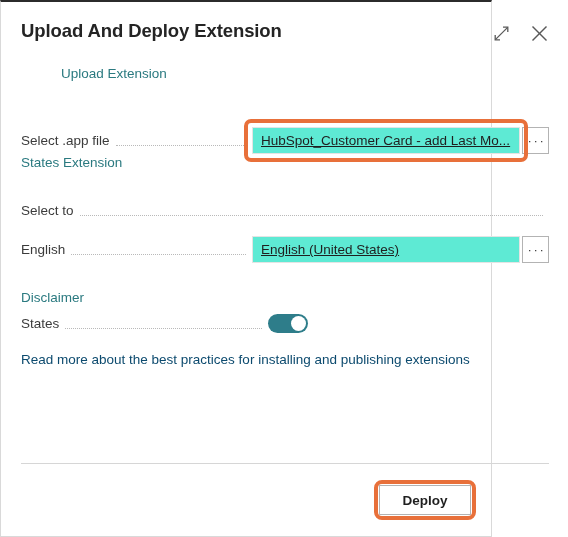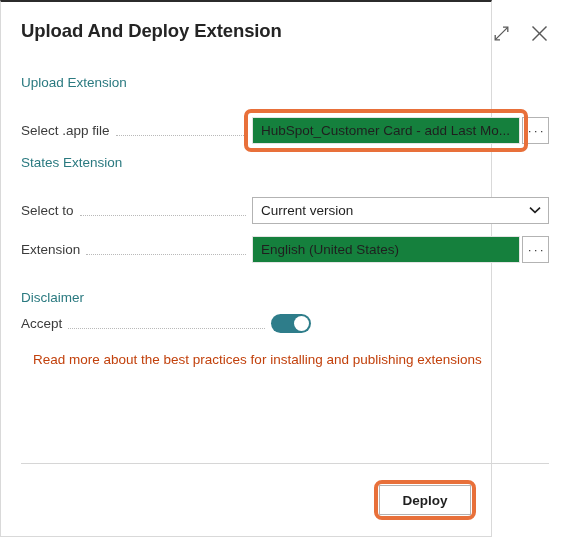--- a/index.html
+++ b/index.html
@@ -69,34 +69,34 @@
     width: 568px;
   }
 
   .section-head {
     position: absolute;
     left: 20px;
     font-size: 13.5px;
     color: #2b7a80;
     white-space: nowrap;
   }
-  .s-upload   { top: 13px; }
+  .s-upload   { top: 4px; margin-left: 40px; }
   .s-deploy   { top: 93px; }
   .s-disclaim { top: 228px; }
 
   
   .field-row {
     position: absolute;
     left: 20px;
     width: 528px;
     height: 28px;
     display: flex;
     align-items: center;
   }
-  .row-file  { top: 54px; justify-content: space-between; }
+  .row-file  { top: 64px; justify-content: space-between; }
   .row-dep   { top: 134px; }
   .row-lang  { top: 173px; }
   .row-acc   { top: 247px; }
 
   .field-label {
     font-size: 13.5px;
     color: #3b3b3b;
     white-space: nowrap;
     flex: 0 0 auto;
   }
@@ -124,22 +124,23 @@
     border: 1px solid #b3b3b3;
     font-size: 13.5px;
     color: #1f1f1f;
     display: flex;
     align-items: center;
     padding: 0 8px;
     white-space: nowrap;
     overflow: hidden;
   }
   .tbox.greyfill {
-    background: #15803d;
+    background: #5eead4;
     border-color: #e4e4e4;
+    text-decoration: underline;
   }
   .tbox.combo {
     width: 297px;
     justify-content: space-between;
     padding-right: 7px;
   }
   .chev { color: #1f1f1f; display: flex; align-items: center; }
 
   
   .assist-btn {
@@ -190,24 +191,23 @@
     height: 15px;
     border-radius: 50%;
     background: #ffffff;
   }
 
   .read-more {
     position: absolute;
     left: 20px;
     top: 290px;
     font-size: 13.5px;
-    color: #c2410c;
-    white-space: nowrap;
-    cursor: pointer;
-    margin-left: 12px;
+    color: #0c4a6e;
+    white-space: nowrap;
+    cursor: pointer;
   }
 
   
   .divider {
     position: absolute;
     left: 20px;
     top: 461px;
     width: 528px;
     height: 1px;
     background: #d6d6d6;
@@ -285,45 +285,35 @@
         <span class="hl-ring"></span>
         <span class="assist-btn">···</span>
       </span>
     </div>
 
     <div class="section-head s-deploy">States Extension</div>
 
     <div class="field-row row-dep">
       <span class="field-label">Select to</span>
       <span class="leader"></span>
-      <span class="control-wrap">
-        <span class="tbox combo">
-          <span>Current version</span>
-          <span class="chev">
-            <svg width="12" height="8" viewBox="0 0 12 8" fill="none" stroke="#1f1f1f" stroke-width="1.6">
-              <path d="M1 1.6 L6 6.4 L11 1.6"></path>
-            </svg>
-          </span>
-        </span>
-      </span>
     </div>
 
     <div class="field-row row-lang">
-      <span class="field-label">Extension</span>
+      <span class="field-label">English</span>
       <span class="leader"></span>
       <span class="control-wrap">
         <span class="tbox greyfill">English (United States)</span>
         <span class="assist-btn">···</span>
       </span>
     </div>
 
     <div class="section-head s-disclaim">Disclaimer</div>
 
     <div class="field-row row-acc">
-      <span class="field-label">Accept</span>
+      <span class="field-label">States</span>
       <span class="leader" style="flex:0 0 197px;"></span>
       <span class="control-wrap">
         <span class="toggle">
           <span class="knob"></span>
         </span>
       </span>
     </div>
 
     <div class="read-more">Read more about the best practices for installing and publishing extensions</div>
   </div>

